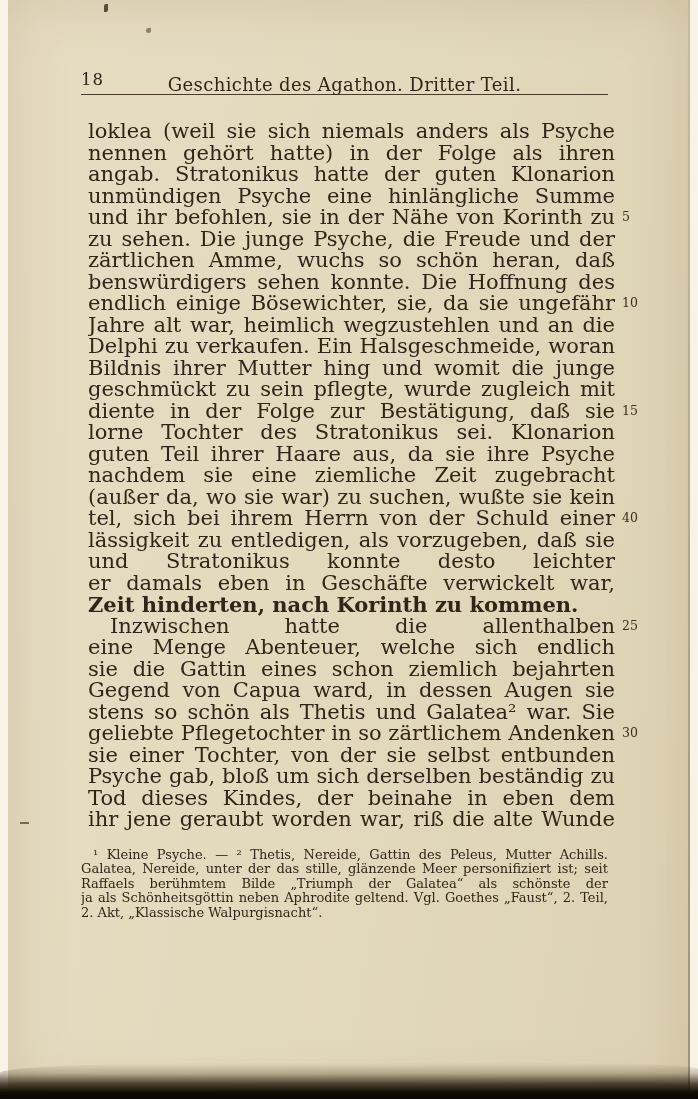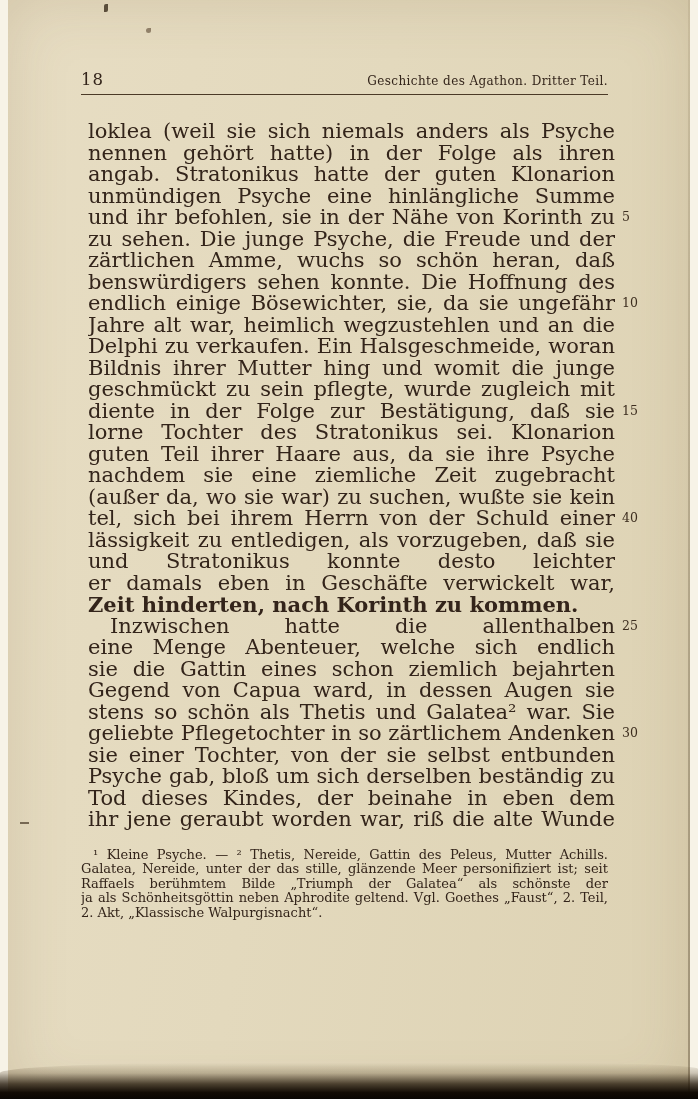--- a/index.html
+++ b/index.html
@@ -42,22 +42,22 @@
     width: 527px;
     color: #33241a;
   }
   .header { position: relative; height: 22px; }
   .pagenum {
     position: absolute; left: 0; top: 0;
     font-size: 16.5px; letter-spacing: 1px;
   }
   .running {
     display: block;
-    text-align: right;
-    font-size: 12px;
+    text-align: center;
+    font-size: 18px;
     letter-spacing: .4px;
     padding-top: 4px;
   }
   .rule {
     border-bottom: 1.3px solid #4b3a27;
     margin-top: 2px;
   }
   .body-text { margin-top: 26px; }
   .line { position: relative; }
   .line-text {

